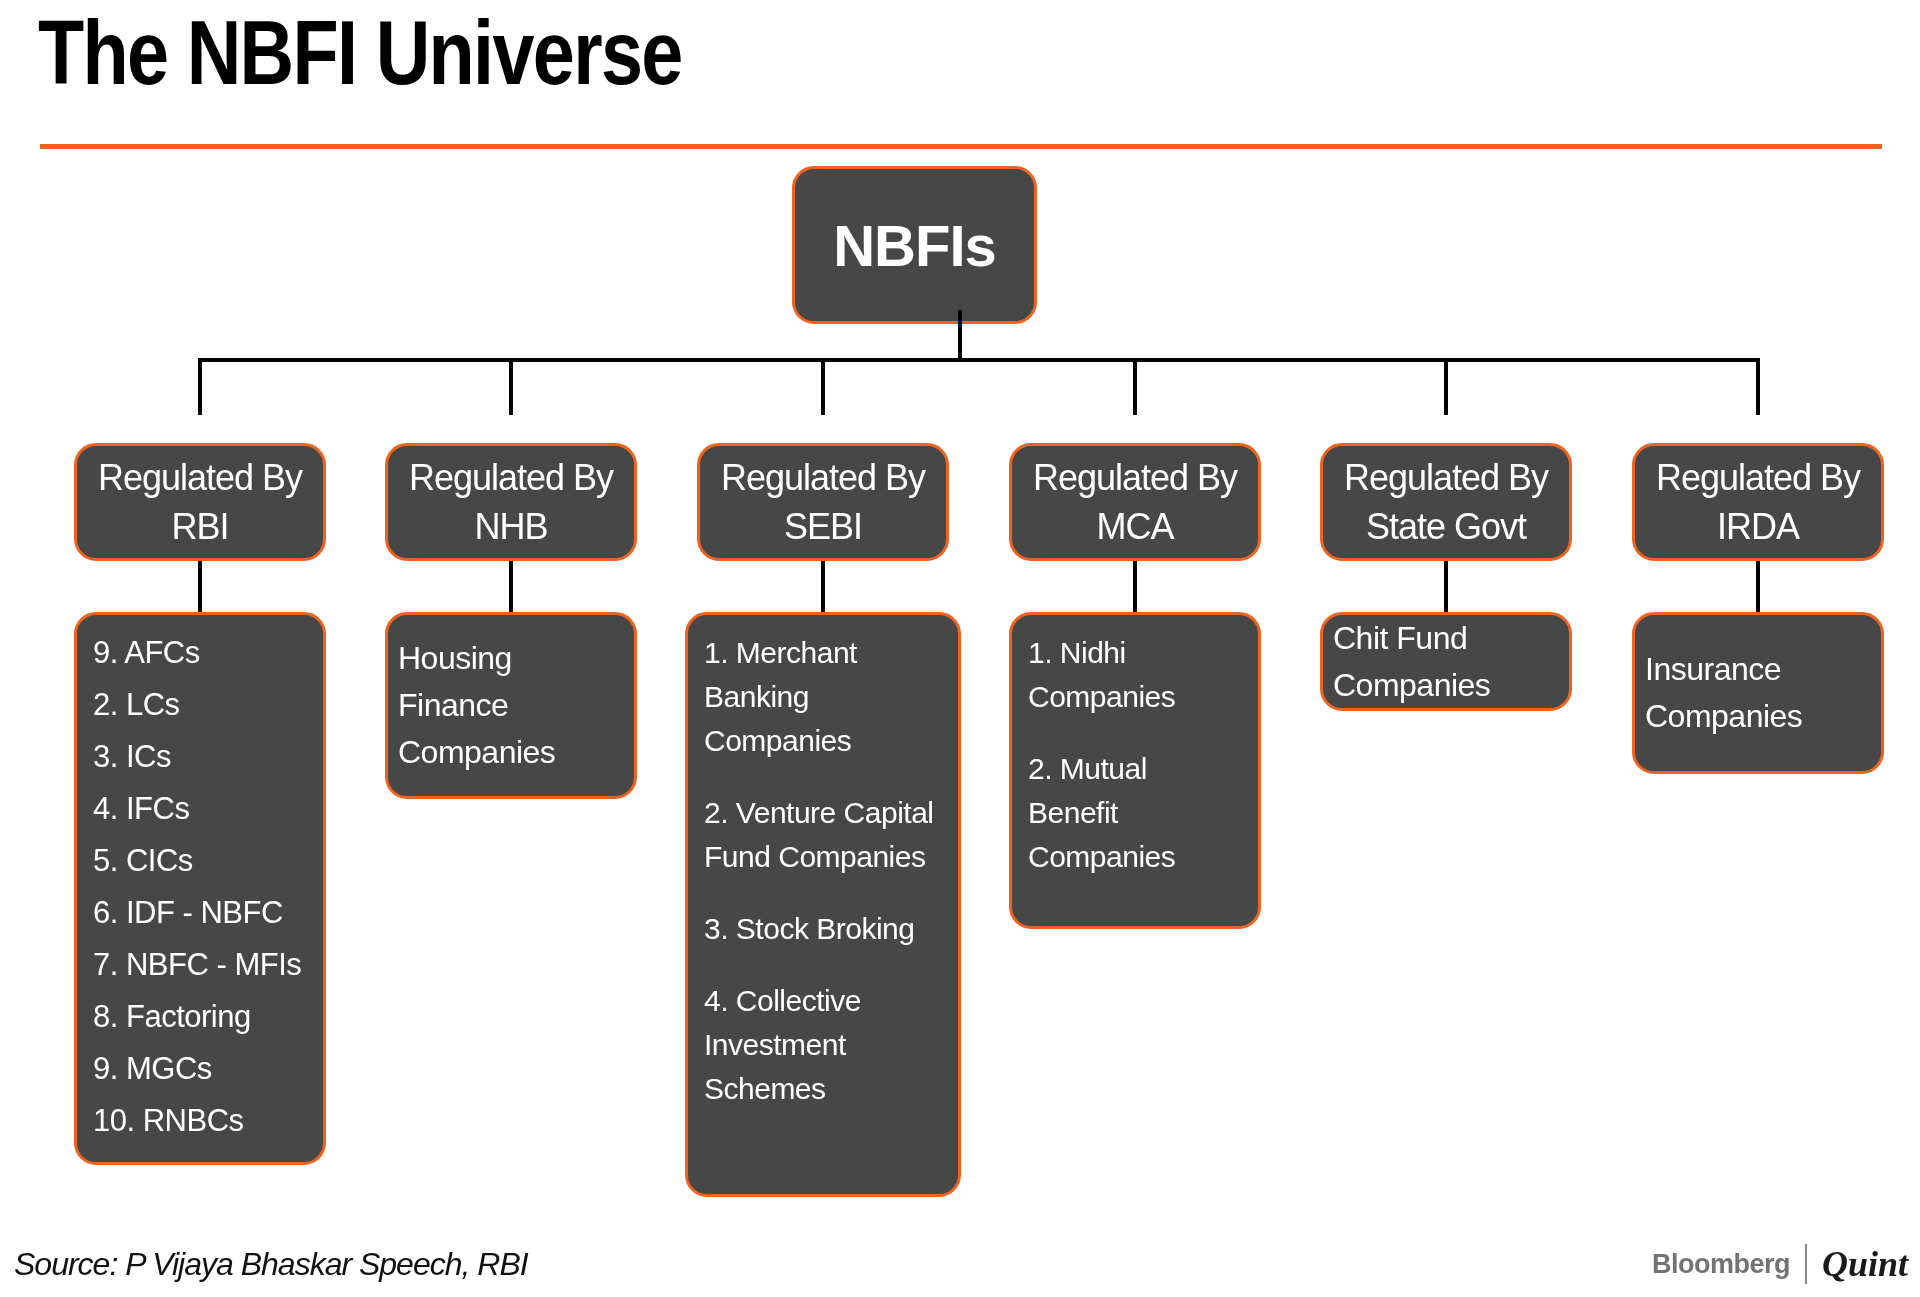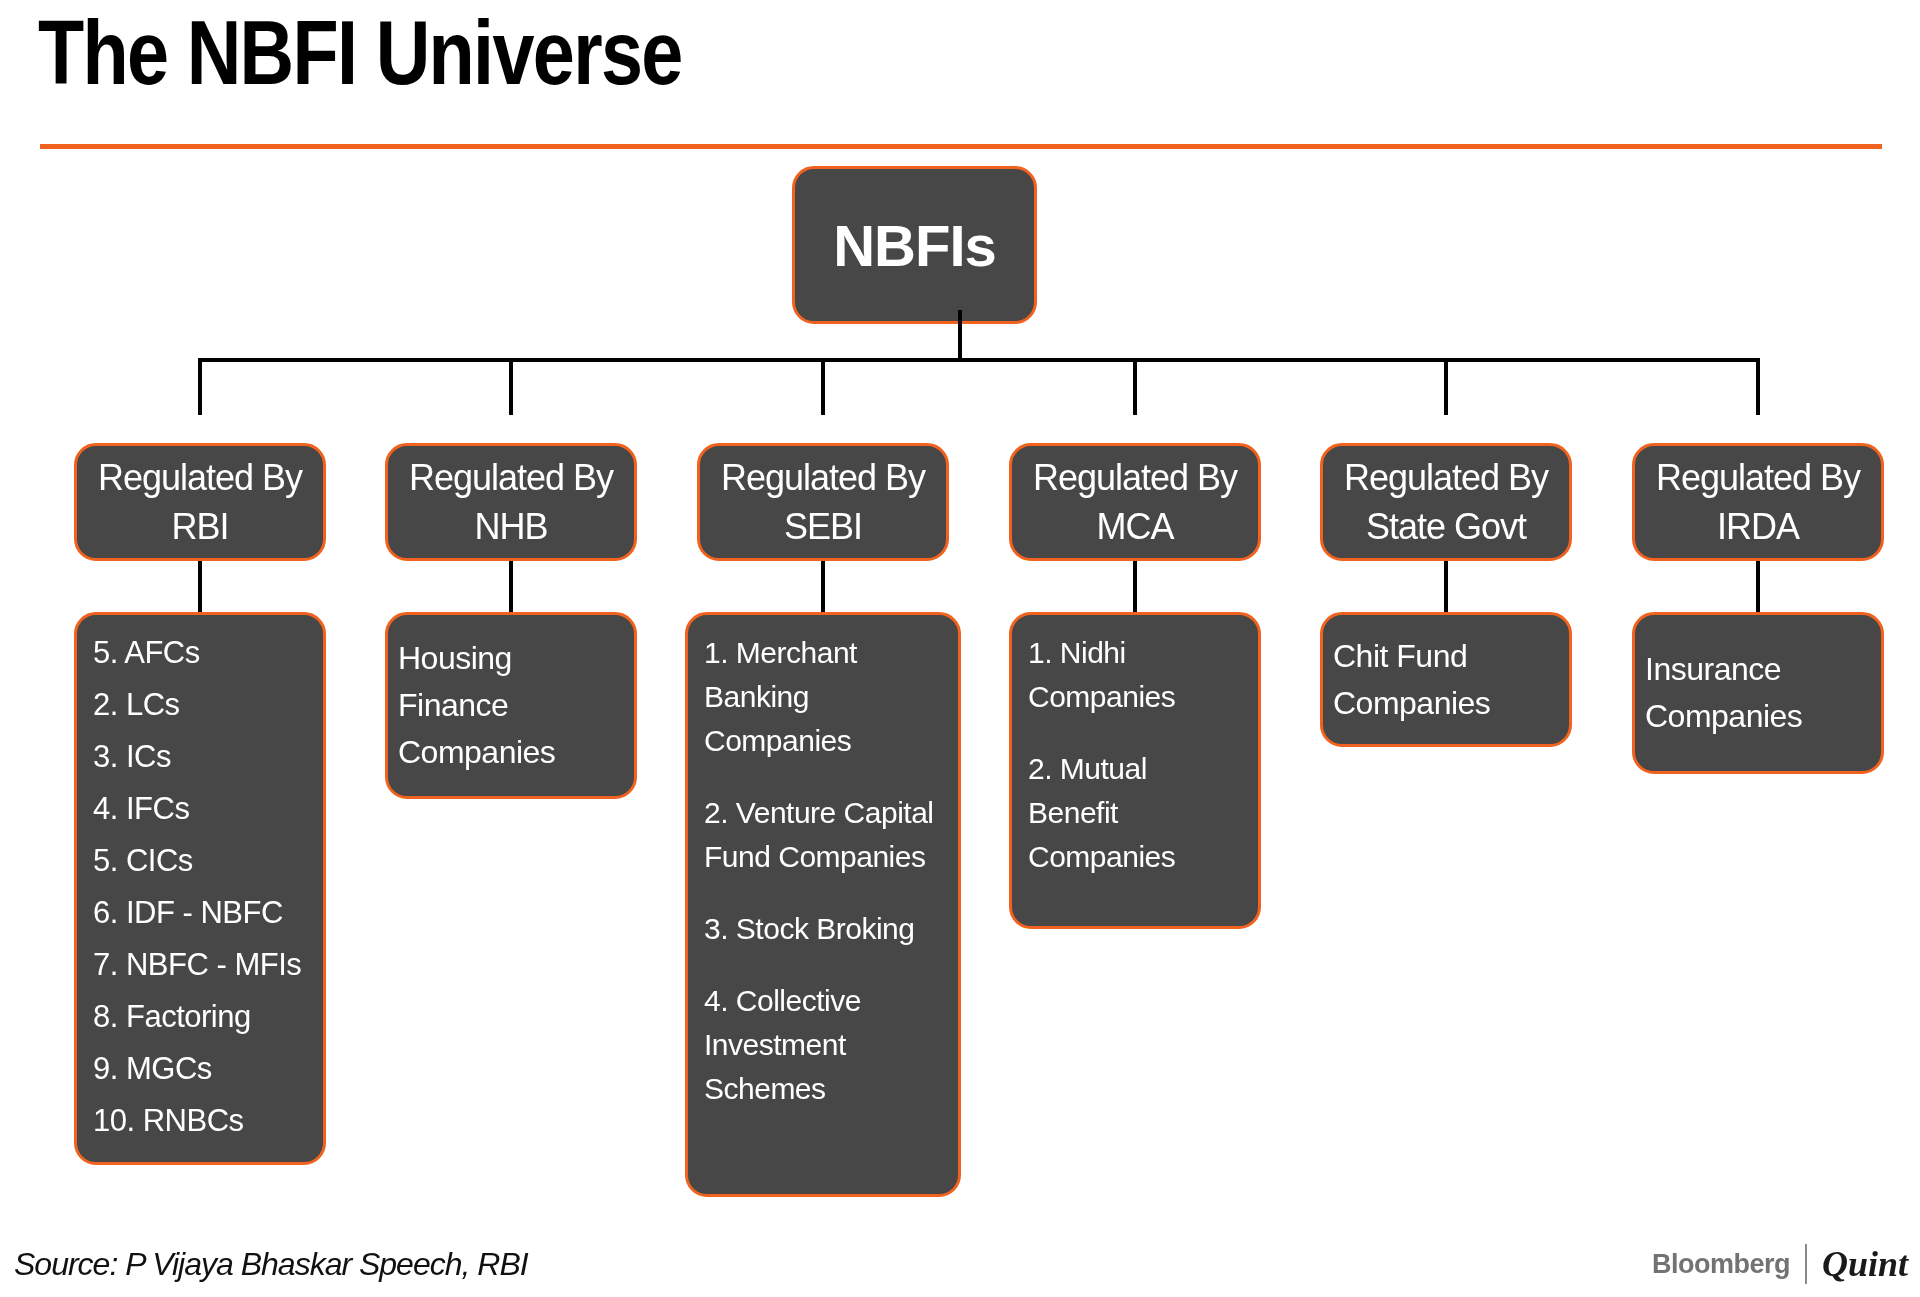--- a/index.html
+++ b/index.html
@@ -107,21 +107,21 @@
   <div class="node l2" style="left:1320px;">
     <div>Regulated By</div>
     <div>State Govt</div>
   </div>
   <div class="node l2" style="left:1632px;">
     <div>Regulated By</div>
     <div>IRDA</div>
   </div>
 
   <div class="node l3 list" style="left:74px;height:553px;">
-    <div class="li">5. AFCs</div>
+    <div class="li">9. AFCs</div>
     <div class="li">2. LCs</div>
     <div class="li">3. ICs</div>
     <div class="li">4. IFCs</div>
     <div class="li">5. CICs</div>
     <div class="li">6. IDF - NBFC</div>
     <div class="li">7. NBFC - MFIs</div>
     <div class="li">8. Factoring</div>
     <div class="li">9. MGCs</div>
     <div class="li">10. RNBCs</div>
   </div>
@@ -135,21 +135,21 @@
     <div class="para">2. Venture Capital Fund Companies</div>
     <div class="para">3. Stock Broking</div>
     <div class="para">4. Collective Investment Schemes</div>
   </div>
 
   <div class="node l3 paras" style="left:1009px;height:317px;">
     <div class="para">1. Nidhi Companies</div>
     <div class="para">2. Mutual Benefit Companies</div>
   </div>
 
-  <div class="node l3 center" style="left:1320px;height:135px;">
+  <div class="node l3 center" style="left:1320px;height:99px;">
     <div class="ctext">Chit Fund Companies</div>
   </div>
 
   <div class="node l3 center" style="left:1632px;height:162px;">
     <div class="ctext">Insurance Companies</div>
   </div>
 
   <div class="source">Source: P Vijaya Bhaskar Speech, RBI</div>
   <div class="brand">
     <span class="bb">Bloomberg</span>

